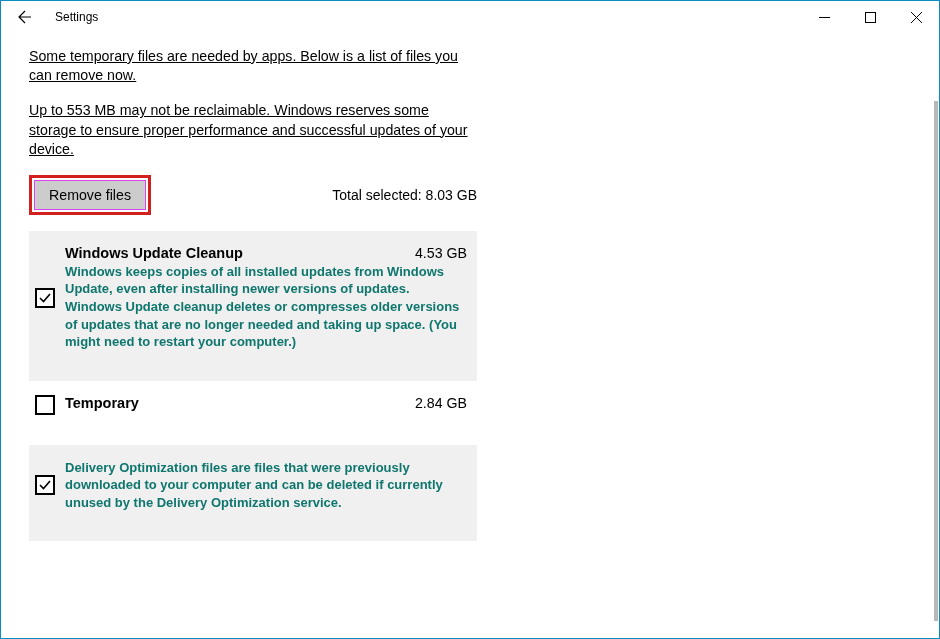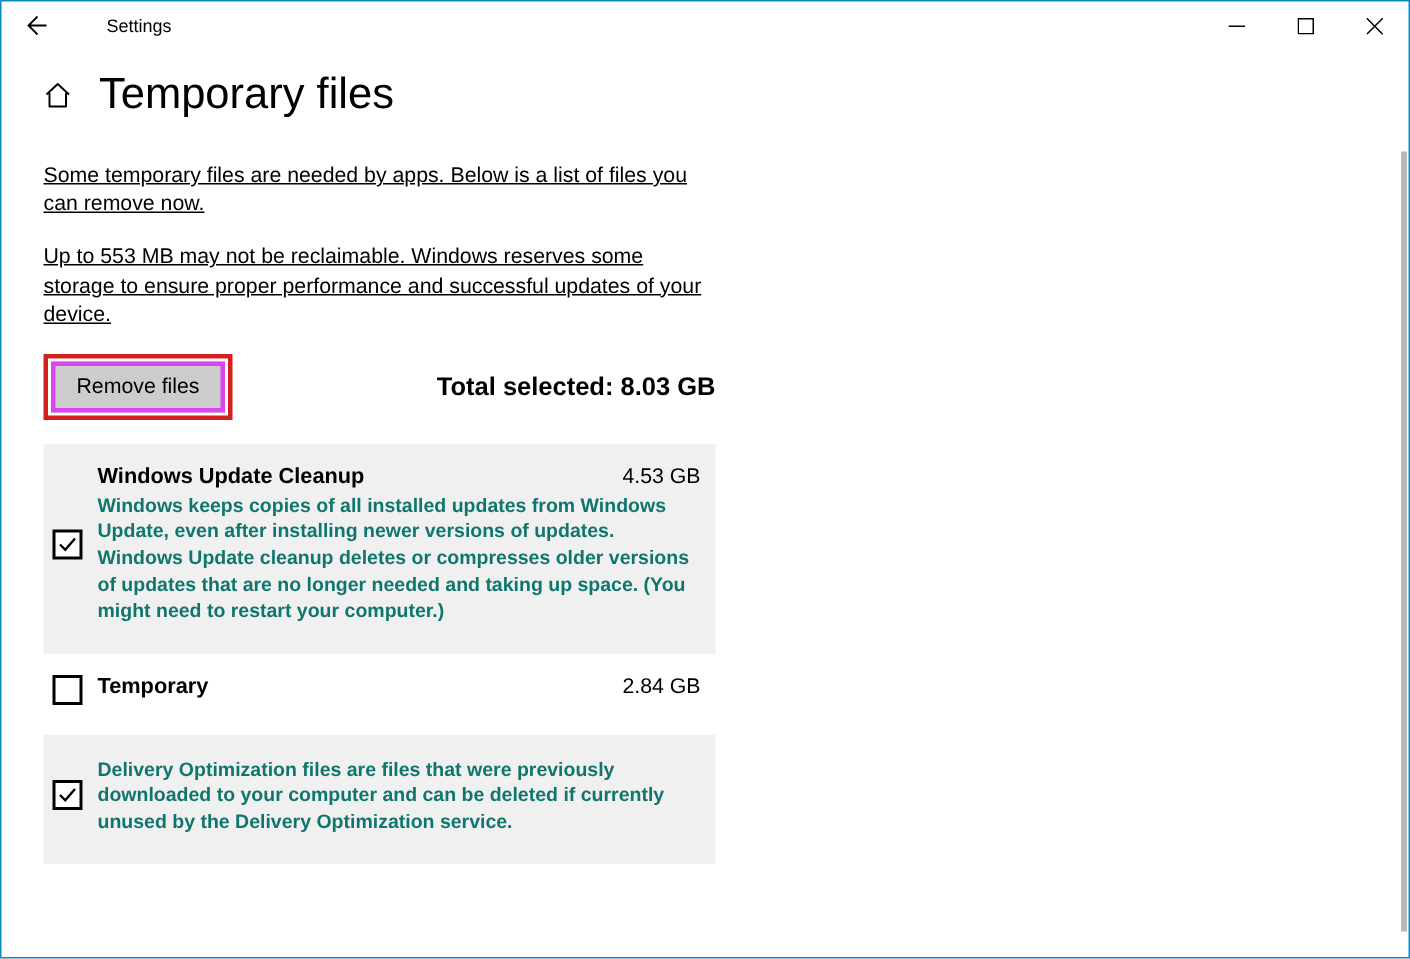--- a/index.html
+++ b/index.html
@@ -24,21 +24,21 @@
       height: 32px;
       display: flex;
       align-items: center;
       justify-content: center;
       background: transparent;
       border: none;
       cursor: pointer;
     }
     .titlebar .app-title {
       font-size: 12px;
-      margin-left: 30px;
+      margin-left: 14px;
       color: #000;
     }
     .window-controls {
       margin-left: auto;
       display: flex;
     }
     .window-controls button {
       width: 46px;
       height: 32px;
       background: transparent;
@@ -87,37 +87,36 @@
       margin-bottom: 16px;
       max-width: 448px;
     }
     .remove-btn-wrap {
       border: 3px solid #d41f1f;
       padding: 2px;
       display: inline-block;
     }
     .remove-btn {
       background: #cccccc;
-      border: 3px solid #d946ef;
+      border: 1px solid #d946ef;
       padding: 6px 14px;
       font-size: 14.2px;
       font-family: inherit;
       cursor: pointer;
     }
     .total-selected {
       margin-left: auto;
-      font-size: 17px;
-      font-weight: bold;
+      font-size: 14px;
     }
     .items {
       max-width: 448px;
     }
     .item {
       display: flex;
-      padding: 14px 10px 20px 6px;
+      padding: 14px 10px 30px 6px;
       gap: 10px;
     }
     .item.checked {
       background: #f0f0f0;
     }
     .checkbox-col {
       display: flex;
       align-items: center;
       padding-top: 0;
       flex-shrink: 0;
@@ -187,28 +186,20 @@
     </button>
     <button>
       <svg width="11" height="11" viewBox="0 0 11 11">
           <path d="M0 0 L11 11 M11 0 L0 11" stroke="#000" stroke-width="1"></path>
         </svg>
     </button>
   </div>
 </div>
 
 <div class="content">
-  <div class="page-header">
-    <span class="home-icon">
-      <svg width="19" height="19" viewBox="0 0 19 19">
-          <path d="M2 9 L9.5 2 L17 9 M4 8 L4 17 L15 17 L15 8" stroke="#000" stroke-width="1.3" fill="none" stroke-linejoin="round"></path>
-        </svg>
-    </span>
-    <h1 class="page-title">Temporary files</h1>
-  </div>
 
   <p class="info-block">Some temporary files are needed by apps. Below is a list of files you can remove now.</p>
   <p class="info-block">Up to 553 MB may not be reclaimable. Windows reserves some storage to ensure proper performance and successful updates of your device.</p>
 
   <div class="action-row">
     <span class="remove-btn-wrap">
       <button class="remove-btn">Remove files</button>
     </span>
     <span class="total-selected">Total selected: 8.03 GB</span>
   </div>

